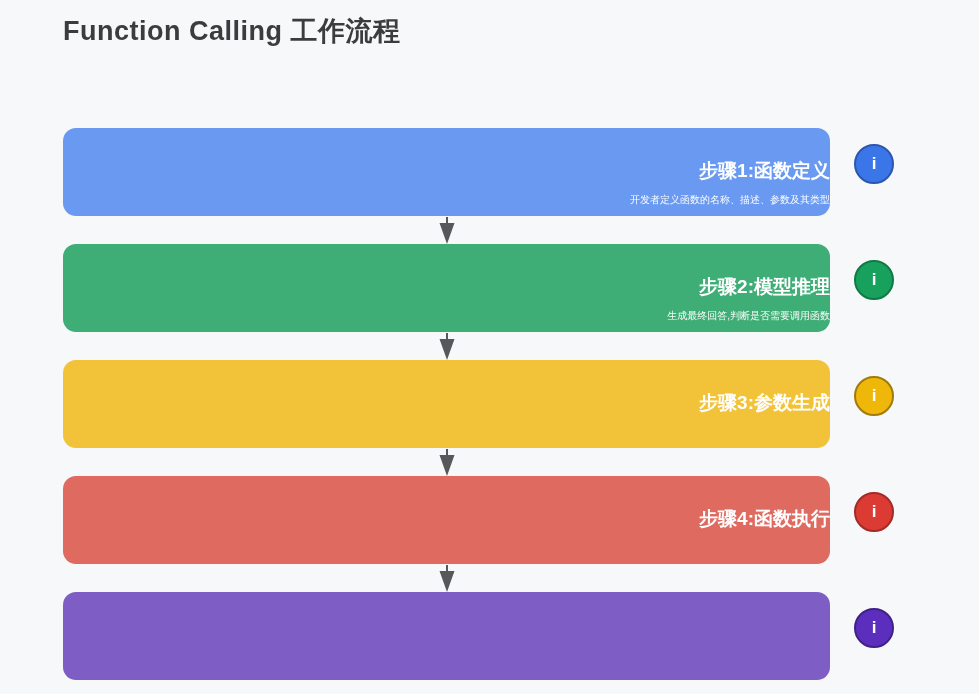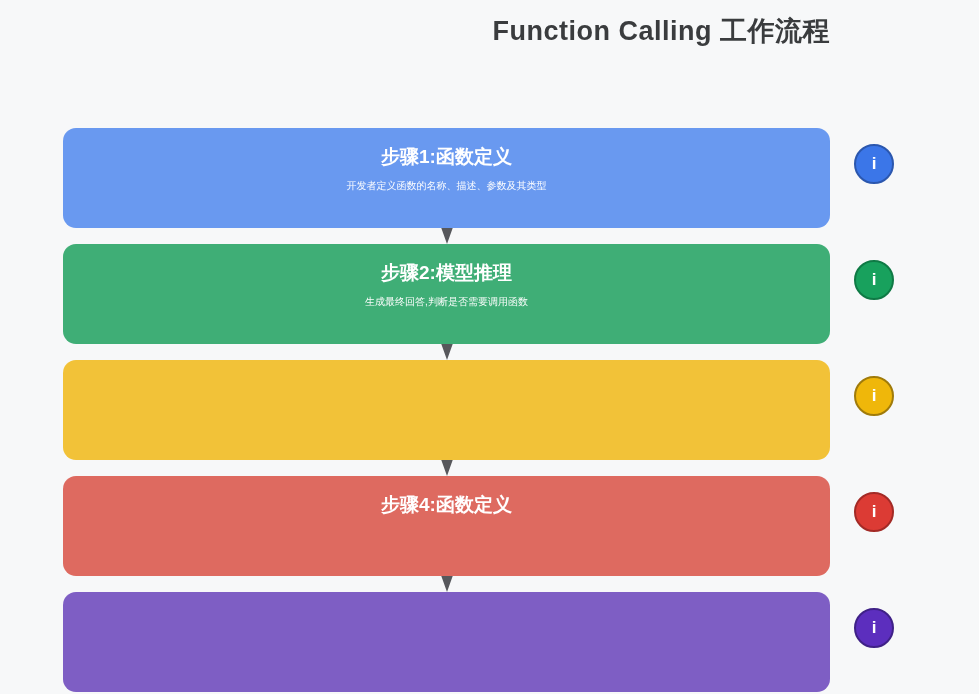--- a/index.html
+++ b/index.html
@@ -6,35 +6,35 @@
   body {
     width: 979px; height: 694px;
     background: #f7f8f9;
     font-family: "Liberation Sans", "DejaVu Sans", sans-serif;
     overflow: hidden;
   }
   .canvas { position: relative; width: 979px; height: 694px; }
 
   .title {
     position: absolute; top: 13px; left: 63px; width: 767px;
-    margin: 0; text-align: right;
+    margin: 0; text-align: left;
     font-size: 27px; font-weight: bold; color: #3a3c3e;
     letter-spacing: 0.5px;
   }
 
   .flow { position: absolute; top: 128px; left: 63px; width: 767px; }
 
   .step { position: relative; height: 88px; }
   .step-box {
     box-sizing: border-box;
-    width: 767px; height: 100px;
+    width: 767px; height: 88px;
     border-radius: 13px;
     background: var(--box, #888);
-    color: #ffffff; text-align: center;
-    padding-top: 17px;
+    color: #ffffff; text-align: right;
+    padding-top: 31px;
   }
   .step-title { font-size: 19px; font-weight: bold; line-height: 24px; }
   .step-desc  { font-size: 10px; line-height: 20px; margin-top: 7px; opacity: 0.97; }
 
   .info-badge {
     position: absolute; left: 791px; top: 16px;
     width: 36px; height: 36px; border-radius: 50%;
     background: var(--icon, #888);
     border: 2px solid var(--icon-border, #555);
     color: #ffffff;
@@ -81,35 +81,36 @@
     </section>
 
     <div class="arrow-gap">
       <svg width="16" height="27" viewBox="0 0 16 27">
         <polygon class="arrow-shape" points="7,0 9,0 9,6 15.5,6 8,27 0.5,6 7,6" fill="#57585c"></polygon>
       </svg>
     </div>
 
     <section class="step" style="--box: #f2c238; --icon: #efb70a; --icon-border: #a07b0a;">
       <div class="step-box">
+        <div class="step-title">步骤3:参数生成</div>
       </div>
       <div class="info-badge">
         <span>i</span>
       </div>
     </section>
 
     <div class="arrow-gap">
       <svg width="16" height="27" viewBox="0 0 16 27">
         <polygon class="arrow-shape" points="7,0 9,0 9,6 15.5,6 8,27 0.5,6 7,6" fill="#57585c"></polygon>
       </svg>
     </div>
 
     <section class="step" style="--box: #de6a60; --icon: #dc3b34; --icon-border: #a32a26;">
       <div class="step-box">
-        <div class="step-title">步骤4:函数定义</div>
+        <div class="step-title">步骤4:函数执行</div>
       </div>
       <div class="info-badge">
         <span>i</span>
       </div>
     </section>
 
     <div class="arrow-gap">
       <svg width="16" height="27" viewBox="0 0 16 27">
         <polygon class="arrow-shape" points="7,0 9,0 9,6 15.5,6 8,27 0.5,6 7,6" fill="#57585c"></polygon>
       </svg>

